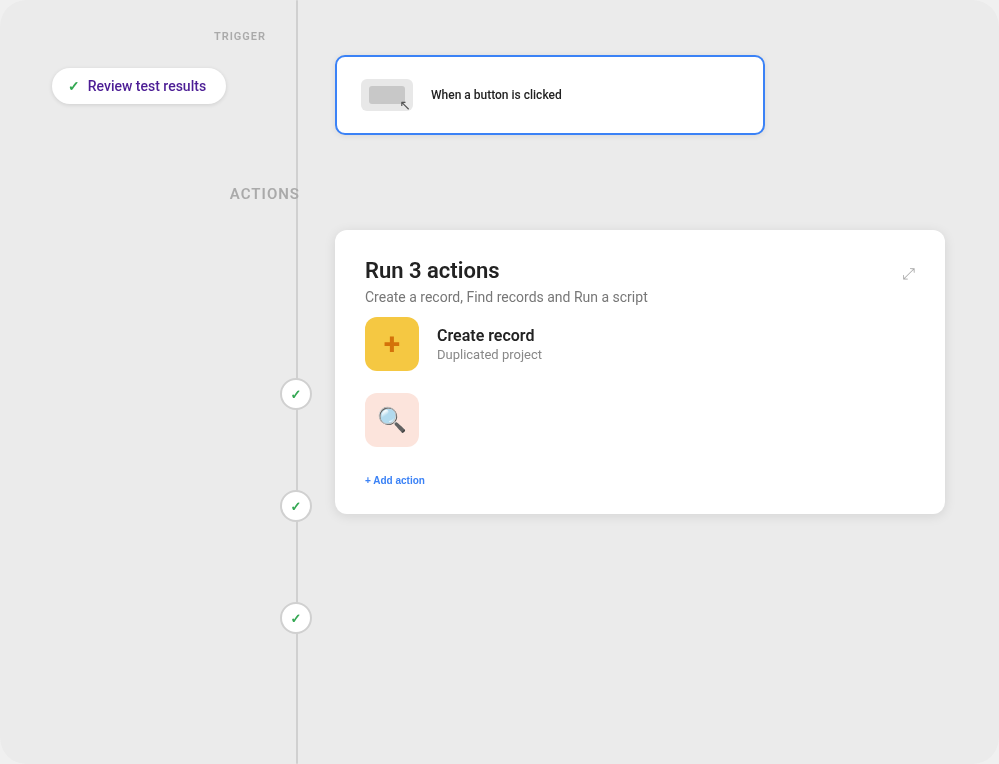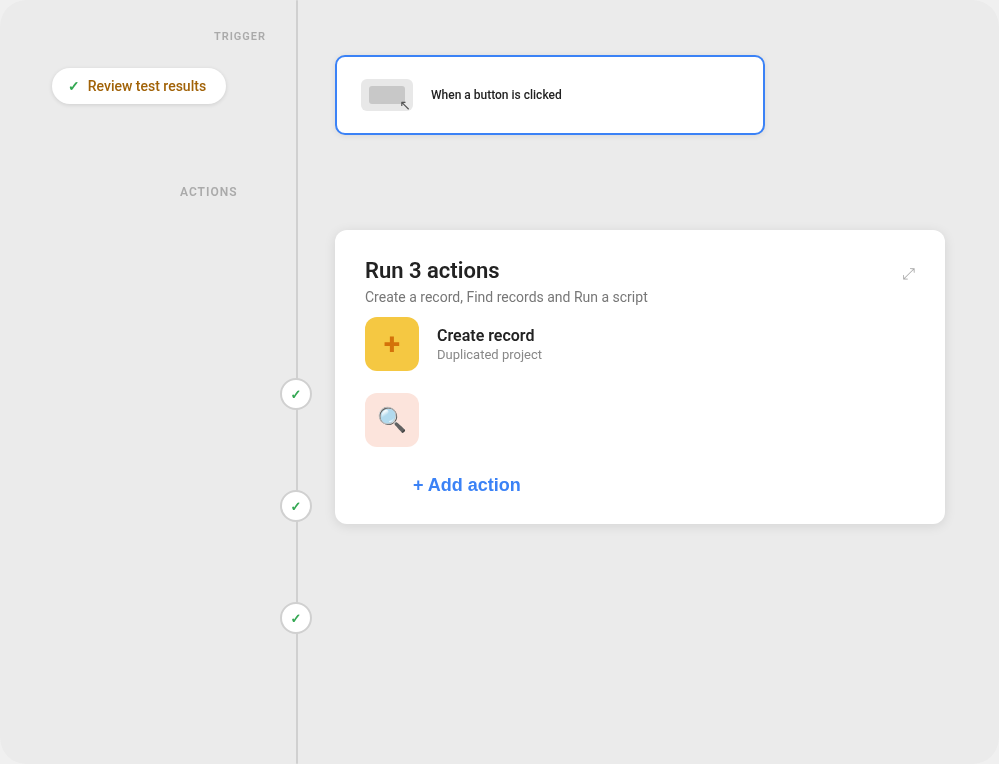--- a/index.html
+++ b/index.html
@@ -61,21 +61,21 @@
 
     .review-pill .check-icon {
       color: #34a853;
       font-size: 14px;
       font-weight: bold;
     }
 
     .review-pill .pill-text {
       font-size: 14px;
       font-weight: 500;
-      color: #a16207;
+      color: #4c1d95;
     }
 
     
     .trigger-card {
       position: absolute;
       top: 55px;
       left: 335px;
       width: 430px;
       background: white;
       border: 2.5px solid #3b82f6;
@@ -120,22 +120,22 @@
       font-weight: 500;
       color: #222;
     }
 
     
     .actions-label {
       position: absolute;
       top: 185px;
       left: 180px;
       width: 120px;
-      text-align: left;
-      font-size: 12px;
+      text-align: right;
+      font-size: 15px;
       font-weight: 600;
       letter-spacing: 1px;
       color: #aaa;
       text-transform: uppercase;
     }
 
     
     .action-node {
       position: absolute;
       left: 280px;
@@ -239,25 +239,24 @@
     }
 
     
     .add-action-btn {
       display: flex;
       align-items: flex-end;
       gap: 6px;
       background: none;
       border: none;
       cursor: pointer;
-      font-size: 18px;
+      font-size: 10px;
       font-weight: 600;
       color: #3b82f6;
       padding: 0;
-      margin-left: 48px;
     }
 
     
     .plus-icon-yellow {
       color: #d4720a;
       font-size: 30px;
       font-weight: bold;
       line-height: 1;
     }
 

